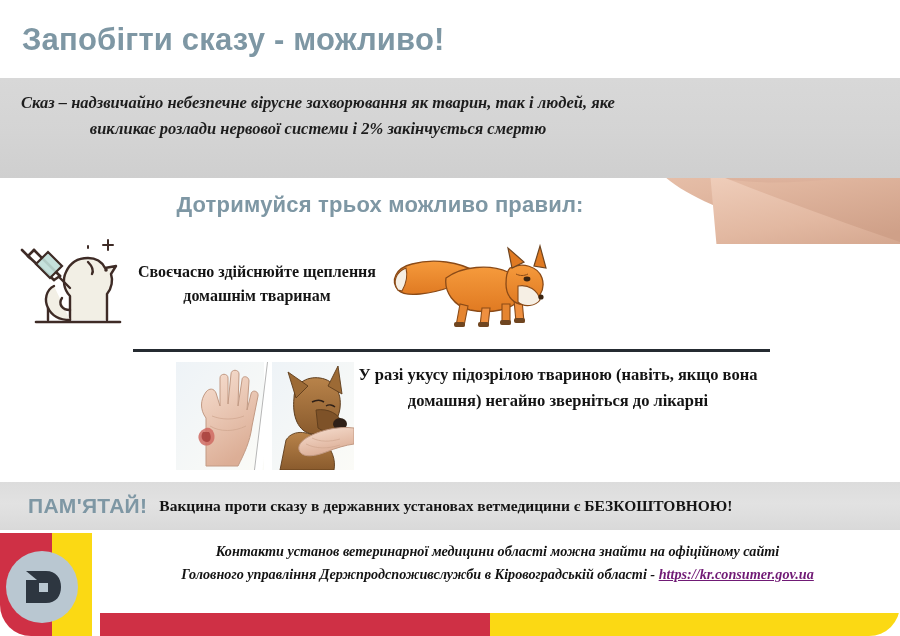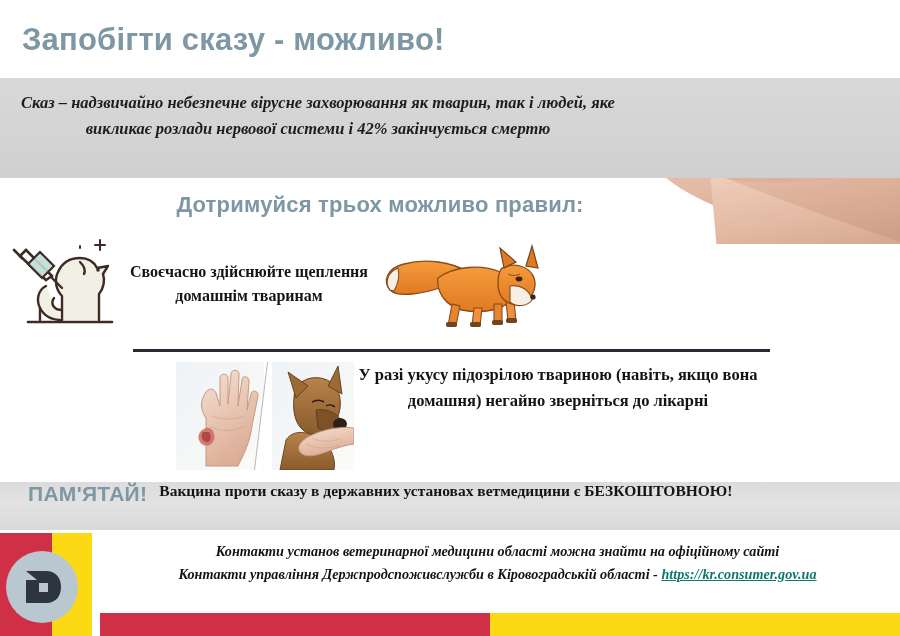--- a/index.html
+++ b/index.html
@@ -12,20 +12,21 @@
     background: #ffffff;
     font-family: "Liberation Sans", sans-serif;
   }
 
   .poster {
     position: relative;
     width: 900px;
     height: 636px;
     background: #ffffff;
     overflow: hidden;
+    border-radius: 31px;
   }
 
   
   .hero-photo {
     position: absolute;
     left: 470px;
     top: -6px;
     width: 430px;
     height: 250px;
     overflow: hidden;
@@ -84,21 +85,21 @@
     text-align: center;
     font-size: 22px;
     font-weight: bold;
     color: #7e97a4;
     letter-spacing: 0.2px;
   }
 
   
   .rule-row {
     position: absolute;
-    left: 0;
+    left: 8px;
     top: 228px;
     width: 748px;
     height: 112px;
     display: flex;
   }
   .rule-col {
     display: flex;
     align-items: center;
     width: 450px;
   }
@@ -161,20 +162,21 @@
 
   
   .remember-band {
     position: absolute;
     left: 0;
     top: 482px;
     width: 900px;
     height: 48px;
     background: linear-gradient(180deg,#dcdcdc 0%, #e2e2e2 45%, #d9d9d9 100%);
     display: flex;
+    align-items: center;
   }
   .remember-label {
     margin-left: 28px;
     font-size: 21px;
     font-weight: bold;
     color: #7e97a4;
     letter-spacing: 0.3px;
     white-space: nowrap;
   }
   .remember-text {
@@ -236,21 +238,21 @@
     text-align: center;
     font-family: "Liberation Serif", serif;
     font-style: italic;
     font-weight: bold;
     font-size: 14.2px;
     line-height: 1.62;
     color: #131313;
   }
   .footer-url {
     text-decoration: underline;
-    color: #0f766e;
+    color: #701a75;
   }
 
   .footer-stripe-red {
     position: absolute;
     left: 100px;
     top: 80px;
     width: 390px;
     height: 23px;
     background: #cf3045;
   }
@@ -333,21 +335,21 @@
 
       <rect x="0" y="0" width="130" height="250" fill="#ffffff" opacity="0.0"></rect>
     </svg>
   </div>
 
   <div class="title-zone">
     <div class="main-title">Запобігти сказу - можливо!</div>
   </div>
 
   <div class="intro-band">
-    <div class="intro-text">Сказ – надзвичайно небезпечне вірусне захворювання як тварин, так і людей, яке викликає розлади нервової системи і 42% закінчується смертю</div>
+    <div class="intro-text">Сказ – надзвичайно небезпечне вірусне захворювання як тварин, так і людей, яке викликає розлади нервової системи і 2% закінчується смертю</div>
   </div>
 
   <div class="rules-heading">Дотримуйся трьох можливо правил:</div>
 
   <div class="rule-row">
 
     <div class="rule-col">
       <div class="art">
         <svg class="art-vaccine" viewBox="0 0 120 104" xmlns="http://www.w3.org/2000/svg" aria-hidden="true">
           <g fill="none" stroke="#3e2b26" stroke-width="2.4" stroke-linecap="round" stroke-linejoin="round">
@@ -514,20 +516,20 @@
         <path d="M 7 7 L 27 7 C 37 7, 42 14, 42 23 C 42 32, 37 39, 27 39 L 7 39 L 7 30
                  L 18 30 L 18 16 L 7 16 Z" fill="#2d3640"></path>
         <path d="M 7 16 L 18 16 L 18 30 L 7 30 Z" fill="#2d3640"></path>
         <path d="M 20 19 L 29 19 L 29 28 L 20 28 Z" fill="#b9c7d1"></path>
         <path d="M 7 7 L 7 16 L 18 16 Z" fill="#b9c7d1"></path>
       </svg>
     </div>
 
     <div class="footer-text">
       <div>Контакти установ ветеринарної медицини області можна знайти на офіційному сайті</div>
-      <div><span>Контакти управління Держпродспоживслужби в Кіровоградській області - </span><span class="footer-url">https://kr.consumer.gov.ua</span></div>
+      <div><span>Головного управління Держпродспоживслужби в Кіровоградській області - </span><span class="footer-url">https://kr.consumer.gov.ua</span></div>
     </div>
 
     <div class="footer-stripe-red"></div>
     <div class="footer-stripe-yellow"></div>
   </div>
 
 </div>
 
 </body></html>

